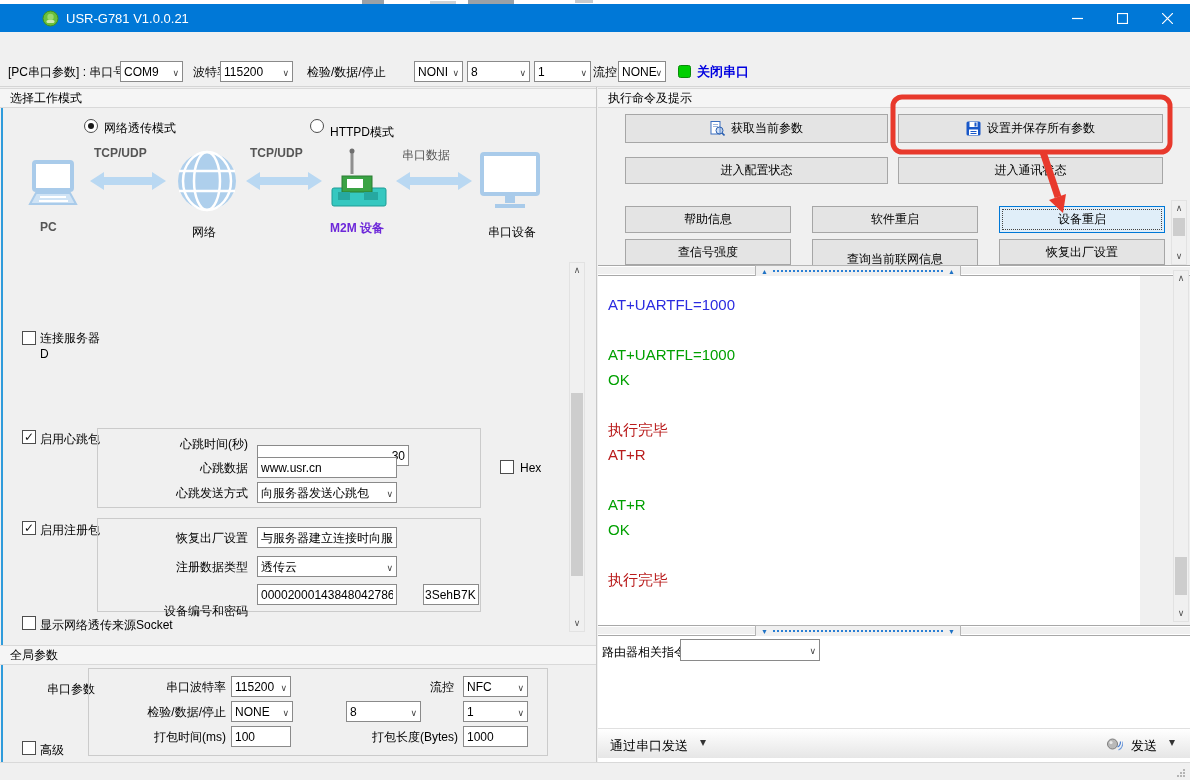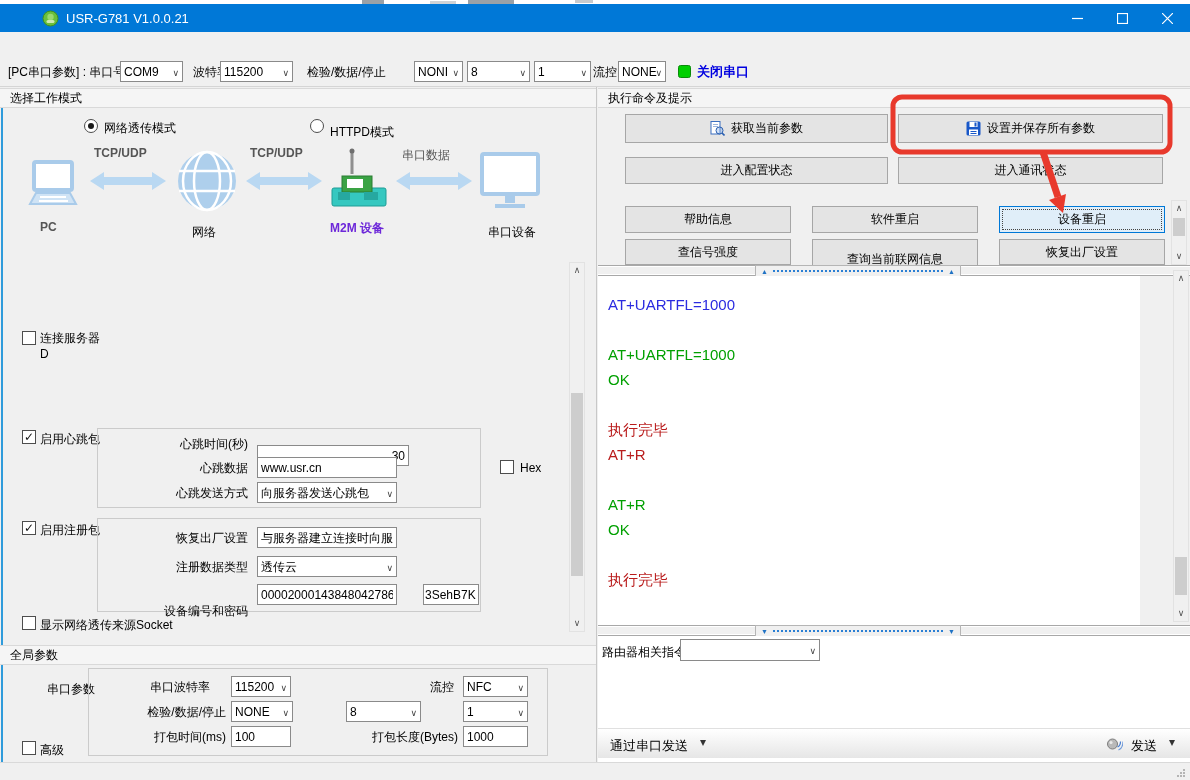--- a/index.html
+++ b/index.html
@@ -204,21 +204,21 @@
       <div class="sb-btn" style="top:0;">∧</div>
       <div class="sb-thumb" style="top:130px;height:183px;"></div>
       <div class="sb-btn" style="top:353px;">∨</div>
     </div>
   </div>
 
   <div class="abs" style="left:0;top:645px;width:596px;height:117px;">
     <div class="sect-hdr" style="top:0;">全局参数</div>
     <span class="lbl" style="left:47px;top:36px;">串口参数</span>
     <div class="groupbox" style="left:88px;top:23px;width:460px;height:88px;">
-      <div class="lblr" style="left:16px;top:10px;width:105px;">串口波特率</div>
+      <div class="lblr" style="left:32px;top:10px;width:105px;">串口波特率</div>
       <div class="combo" style="left:142px;top:7px;width:60px;height:21px;"><span>115200</span></div>
       <div class="lblr" style="left:305px;top:10px;width:60px;">流控</div>
       <div class="combo" style="left:374px;top:7px;width:65px;height:21px;"><span>NFC</span></div>
       <div class="lblr" style="left:7px;top:35px;width:130px;">检验/数据/停止</div>
       <div class="combo" style="left:142px;top:32px;width:62px;height:21px;"><span>NONE</span></div>
       <div class="combo" style="left:257px;top:32px;width:75px;height:21px;"><span>8</span></div>
       <div class="combo" style="left:374px;top:32px;width:65px;height:21px;"><span>1</span></div>
       <div class="lblr" style="left:37px;top:60px;width:100px;">打包时间(ms)</div>
       <input class="tbox" style="left: 142px; top: 57px; width: 60px; height: 21px;" value="100">
       <div class="lblr" style="left:242px;top:60px;width:127px;">打包长度(Bytes)</div>

